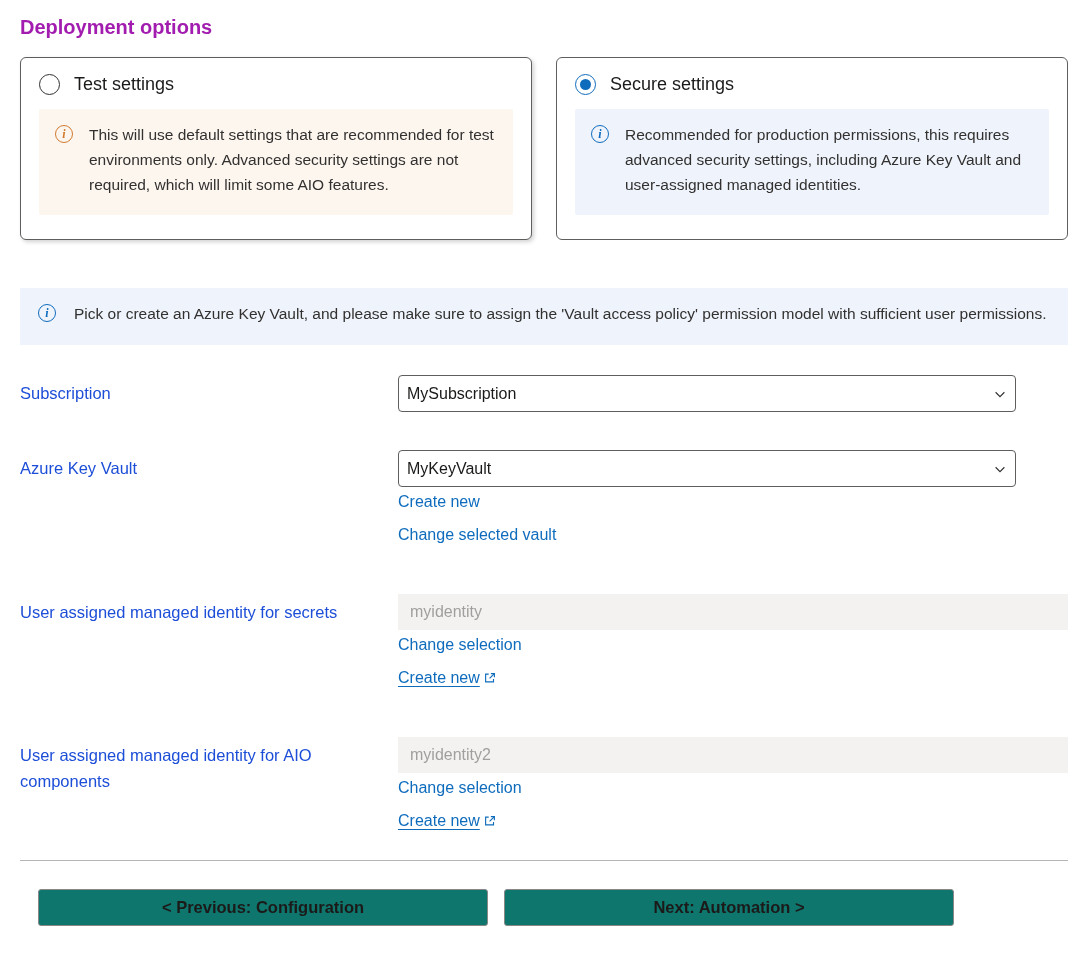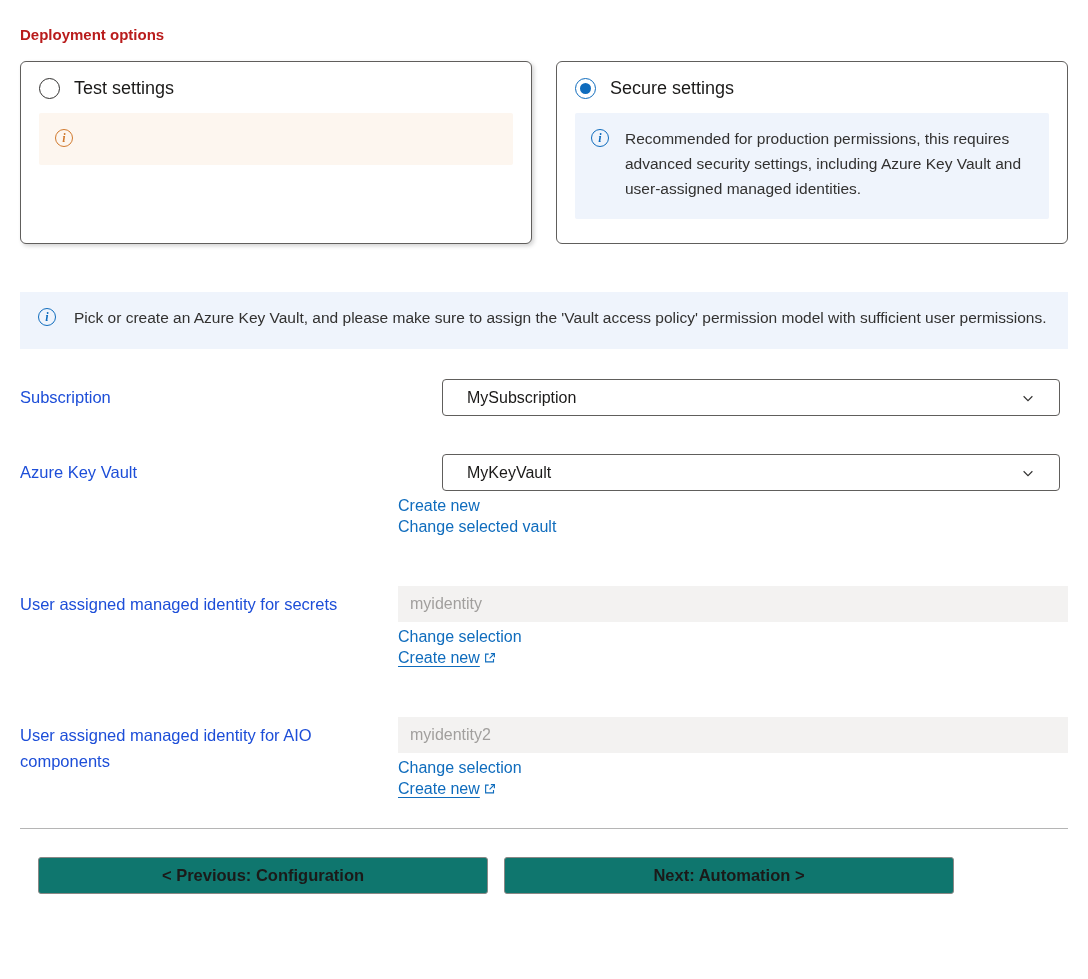--- a/index.html
+++ b/index.html
@@ -9,24 +9,24 @@
     font-family: "Segoe UI", -apple-system, BlinkMacSystemFont, sans-serif;
     font-size: 14px;
     color: #323130;
     background: #ffffff;
   }
   .page {
     padding: 12px 20px 20px 20px;
     max-width: 1088px;
   }
   .section-title {
-    font-size: 15px;
+    font-size: 20px;
     font-weight: 600;
-    margin: 14px 0 18px 0;
-    color: #b91c1c;
+    margin: 4px 0 18px 0;
+    color: #a21caf;
   }
   .options-row {
     display: flex;
     gap: 24px;
   }
   .option-card {
     flex: 1;
     border: 1px solid #605e5c;
     border-radius: 6px;
     padding: 16px 18px 24px 18px;
@@ -141,29 +141,28 @@
   .form-control {
     flex: 1;
     min-width: 0;
   }
   .select {
     width: 100%;
     max-width: 618px;
     height: 37px;
     border: 1px solid #605e5c;
     border-radius: 4px;
-    padding: 0 24px;
+    padding: 0 8px;
     font-size: 16px;
     color: #1b1a19;
     background: #ffffff;
     display: flex;
     align-items: center;
     justify-content: space-between;
     cursor: pointer;
-    margin-left: 44px;
   }
   .chevron {
     width: 14px;
     height: 14px;
     display: inline-flex;
     align-items: center;
     justify-content: center;
   }
   .chevron svg { width: 14px; height: 14px; }
   .readonly-input {
@@ -174,21 +173,21 @@
     padding: 12px 12px;
     font-size: 16px;
     color: #a19f9d;
     display: flex;
     align-items: center;
   }
   .below-links {
     margin-top: 6px;
     display: flex;
     flex-direction: column;
-    gap: 3px;
+    gap: 15px;
   }
   .link {
     color: #0f6cbd;
     font-size: 16px;
     cursor: pointer;
     display: inline-flex;
     align-items: center;
     width: fit-content;
   }
   .link.underline { text-decoration: underline; text-underline-offset: 3px;}
@@ -231,20 +230,21 @@
 
   <div class="options-row">
 
     <div class="option-card unselected">
       <div class="option-header">
         <span class="radio"></span>
         <span class="option-title">Test settings</span>
       </div>
       <div class="info-box warn">
         <span class="info-icon orange">i</span>
+        <span class="info-text">This will use default settings that are recommended for test environments only. Advanced security settings are not required, which will limit some AIO features.</span>
       </div>
     </div>
 
     <div class="option-card">
       <div class="option-header">
         <span class="radio checked"></span>
         <span class="option-title">Secure settings</span>
       </div>
       <div class="info-box info">
         <span class="info-icon blue">i</span>

